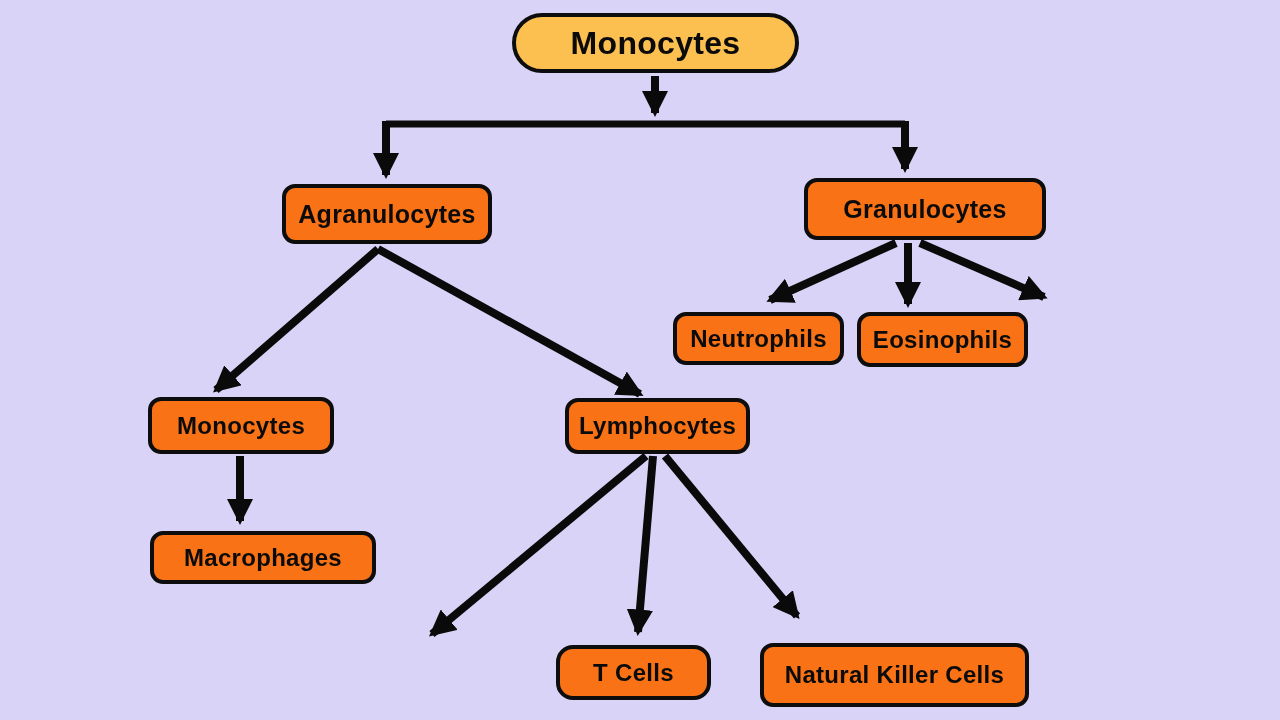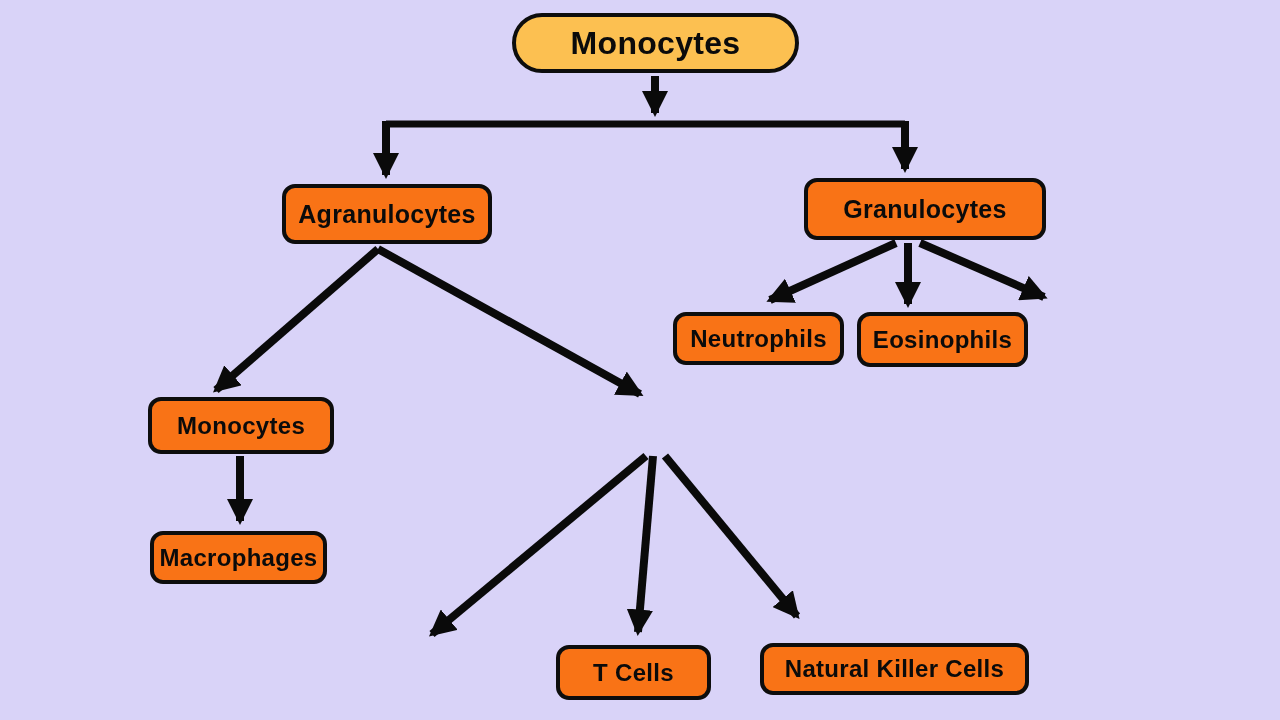--- a/index.html
+++ b/index.html
@@ -51,24 +51,24 @@
   }
   
   .n-leukocytes   { left: 512px; top: 13px;  width: 287px; height: 60px; }
   .n-agranulocytes{ left: 282px; top: 184px; width: 210px; height: 60px; }
   .n-granulocytes { left: 804px; top: 178px; width: 242px; height: 62px; }
   .n-neutrophils  { left: 673px; top: 312px; width: 171px; height: 53px; font-size: 24px; text-align: right; }
   .n-eosinophils  { left: 857px; top: 312px; width: 171px; height: 55px; font-size: 24px; }
   .n-basophils    { left: 1044px;top: 310px; width: 168px; height: 54px; font-size: 24px; }
   .n-monocytes    { left: 148px; top: 397px; width: 186px; height: 57px; font-size: 24px; }
   .n-lymphocytes  { left: 565px; top: 398px; width: 185px; height: 56px; font-size: 24px; }
-  .n-macrophages  { left: 150px; top: 531px; width: 177px; height: 53px; font-size: 24px; }
+  .n-macrophages  { left: 150px; top: 531px; width: 226px; height: 53px; font-size: 24px; }
   .n-b-cells      { left: 336px; top: 648px; width: 157px; height: 56px; font-size: 24px; }
-  .n-t-cells      { left: 556px; top: 645px; width: 155px; height: 55px; font-size: 24px; }
-  .n-nk-cells     { left: 760px; top: 643px; width: 269px; height: 52px; font-size: 24px; }
+  .n-t-cells      { left: 556px; top: 645px; width: 155px; height: 55px; font-size: 24px; border-radius: 17px; }
+  .n-nk-cells     { left: 760px; top: 643px; width: 269px; height: 64px; font-size: 24px; }
 </style>
 </head>
 <body>
 
 <div class="stage">
 
   <svg class="arrow-layer" viewBox="0 0 1280 720" xmlns="http://www.w3.org/2000/svg">
     <defs>
       <marker id="ah" viewBox="0 0 10 10" refX="8.5" refY="5" markerWidth="3.3" markerHeight="3.3" orient="auto-start-reverse" markerUnits="strokeWidth">
         <path d="M0,0 L10,5 L0,10 z" fill="#0a0a0a"></path>
@@ -100,20 +100,21 @@
 
   <div class="node n-granulocytes">Granulocytes</div>
 
   <div class="node n-neutrophils">Neutrophils</div>
 
   <div class="node n-eosinophils">Eosinophils</div>
 
 
   <div class="node n-monocytes">Monocytes</div>
 
+  <div class="node n-lymphocytes">Lymphocytes</div>
 
   <div class="node n-macrophages">Macrophages</div>
 
 
   <div class="node n-t-cells">T Cells</div>
 
   <div class="node n-nk-cells">Natural Killer Cells</div>
 
 </div>
 

